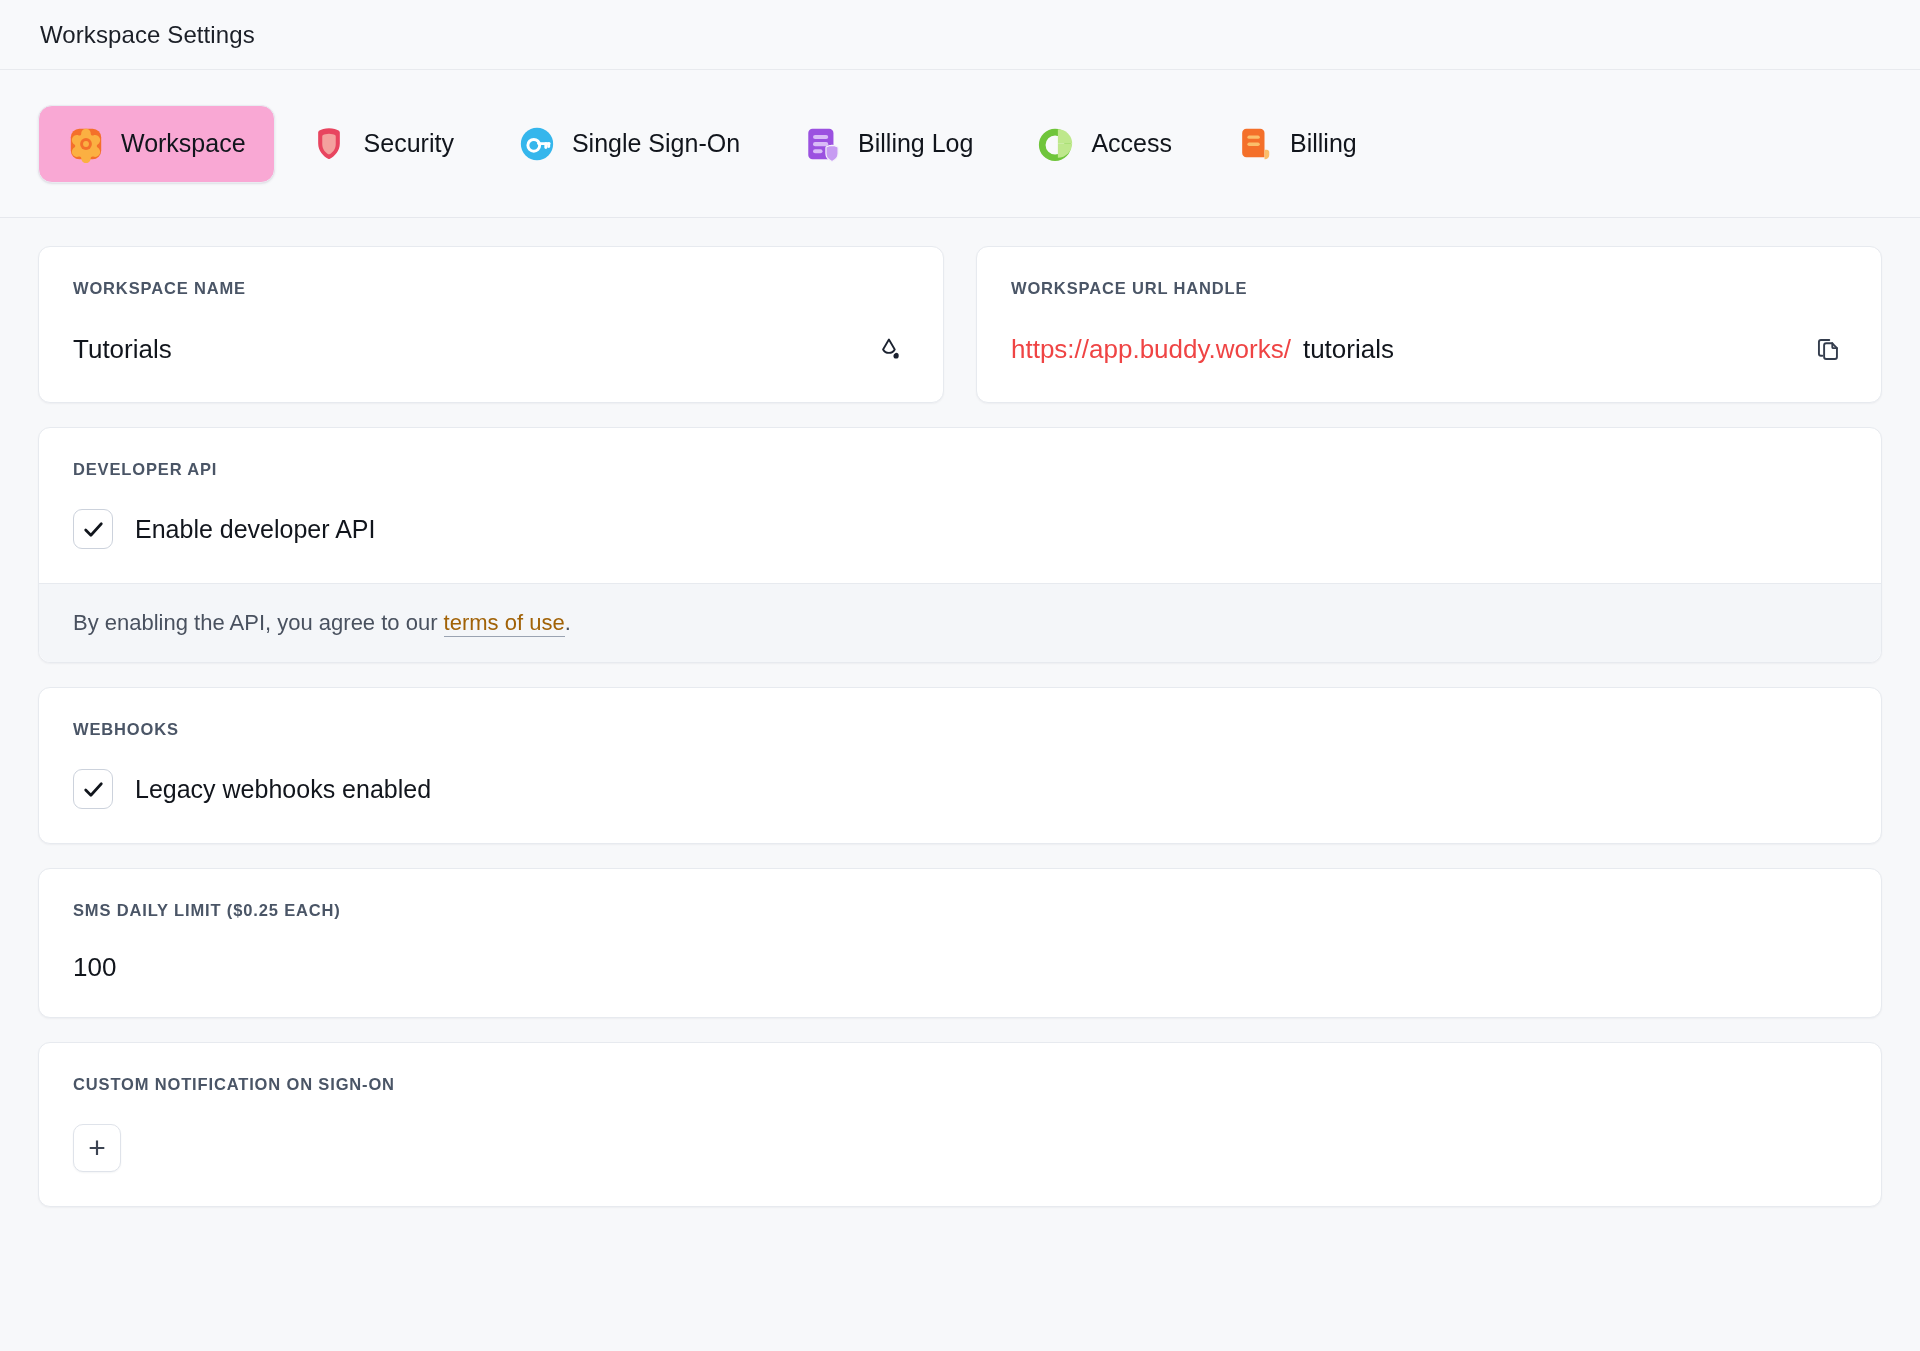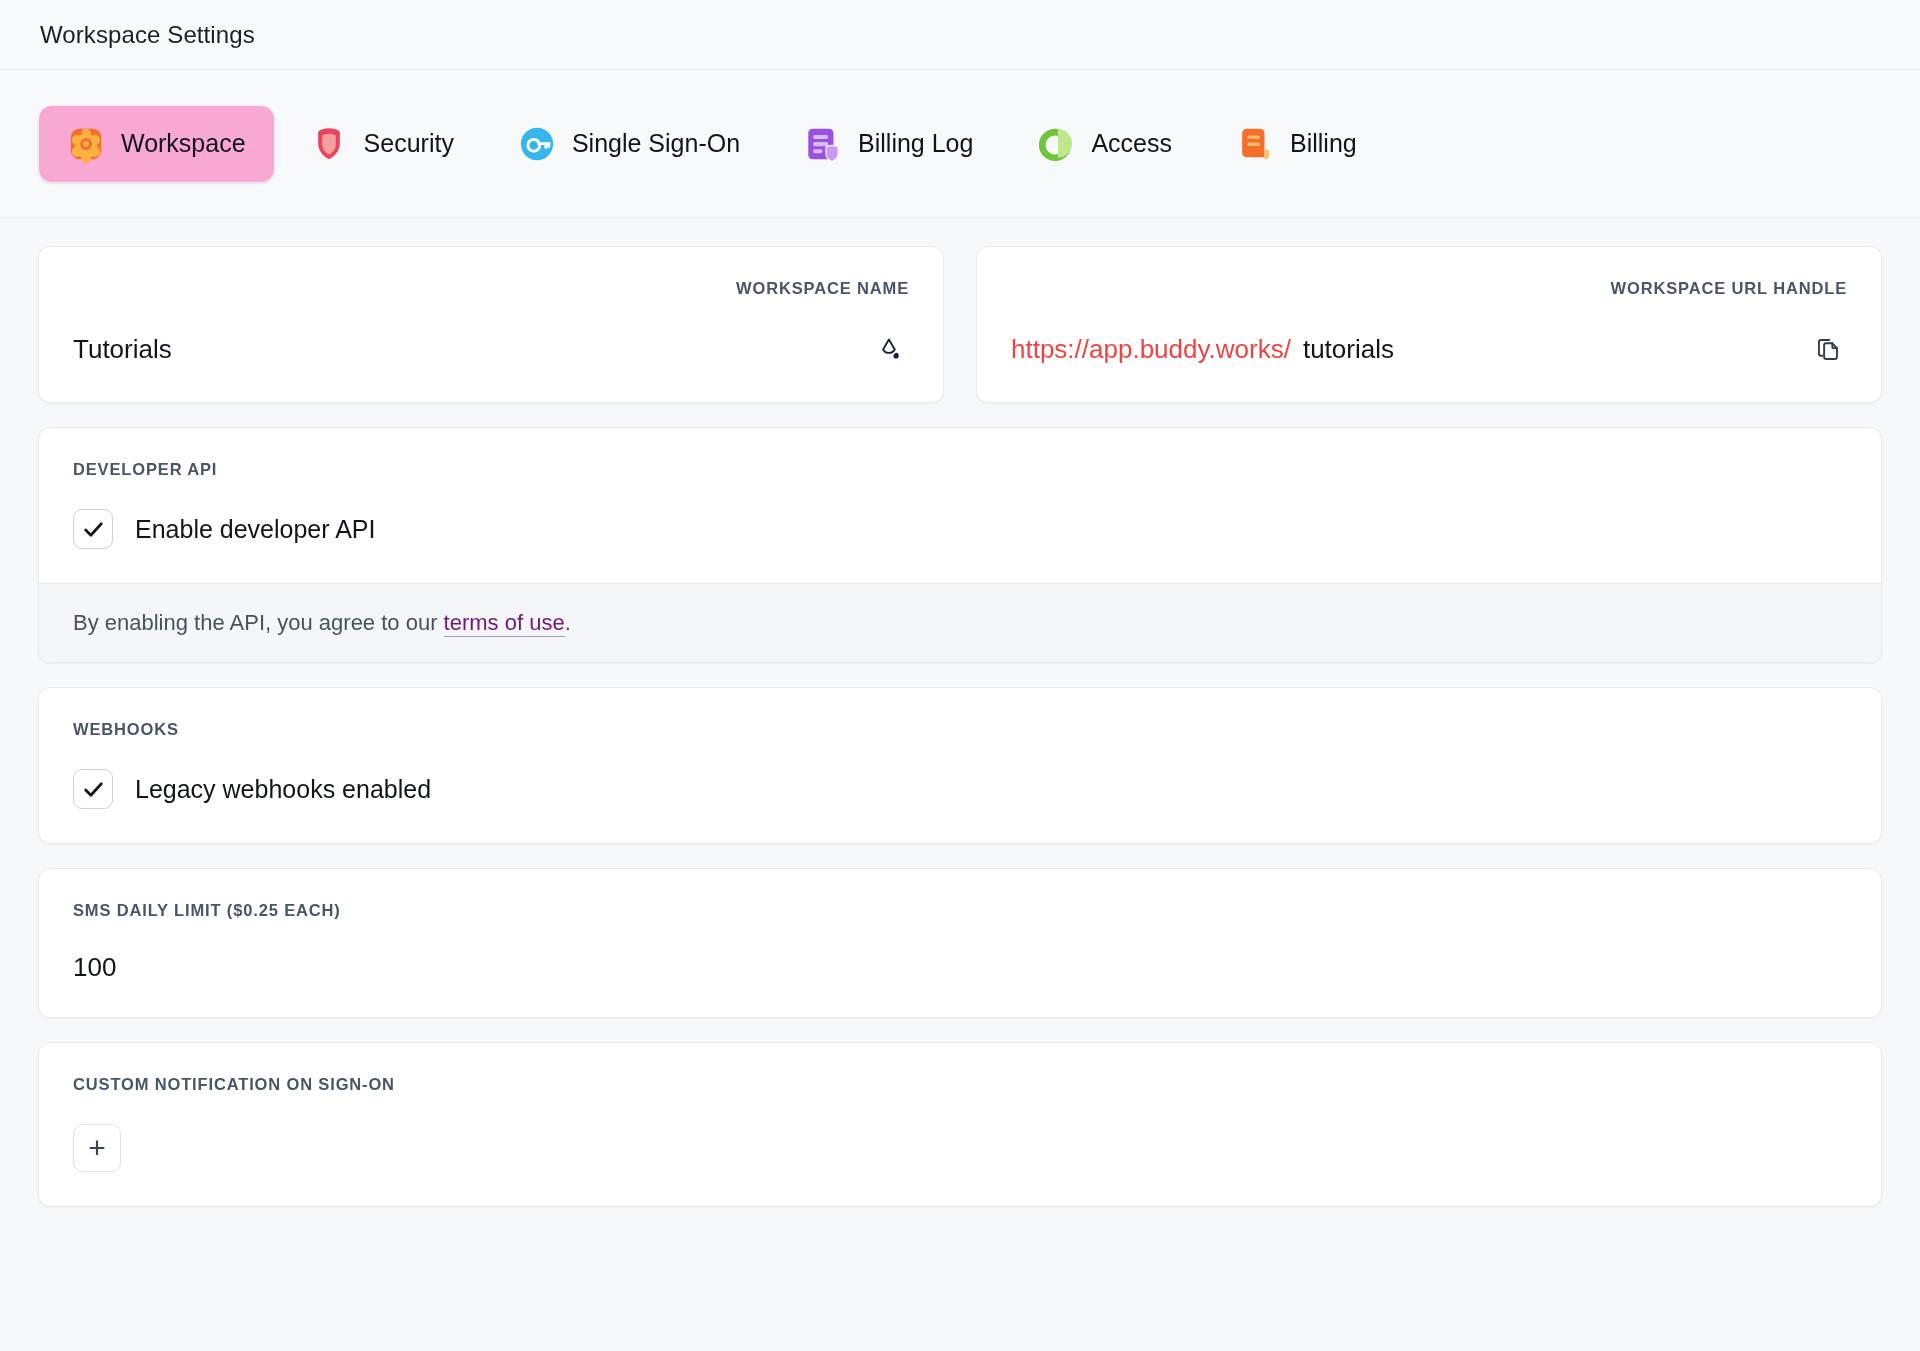--- a/index.html
+++ b/index.html
@@ -101,21 +101,21 @@
   .url-handle { font-size: 26px; color: #11151c; }
 
   .icon-btn {
     width: 38px; height: 38px;
     display: flex; align-items: center; justify-content: center;
     cursor: pointer;
     background: none; border: none;
   }
 
   
-  .half { flex: 1 1 0; min-width: 0; text-align: right; }
+  .half { flex: 1 1 0; min-width: 0; }
 
   
   .check-row {
     margin-top: 30px;
     display: flex;
     align-items: center;
     gap: 22px;
   }
   .checkbox {
     width: 40px; height: 40px;
@@ -131,21 +131,21 @@
   
   .note-bar {
     background: #f4f6f9;
     border-top: 1px solid #e7eaef;
     border-radius: 0 0 12px 12px;
     padding: 26px 34px;
     font-size: 22px;
     color: #49515f;
   }
   .note-link {
-    color: #701a75;
+    color: #a16207;
     text-decoration: none;
     border-bottom: 1.5px solid #9aa3b2;
     padding-bottom: 1px;
     cursor: pointer;
   }
 
   
   .add-btn {
     margin-top: 30px;
     width: 48px; height: 48px;

